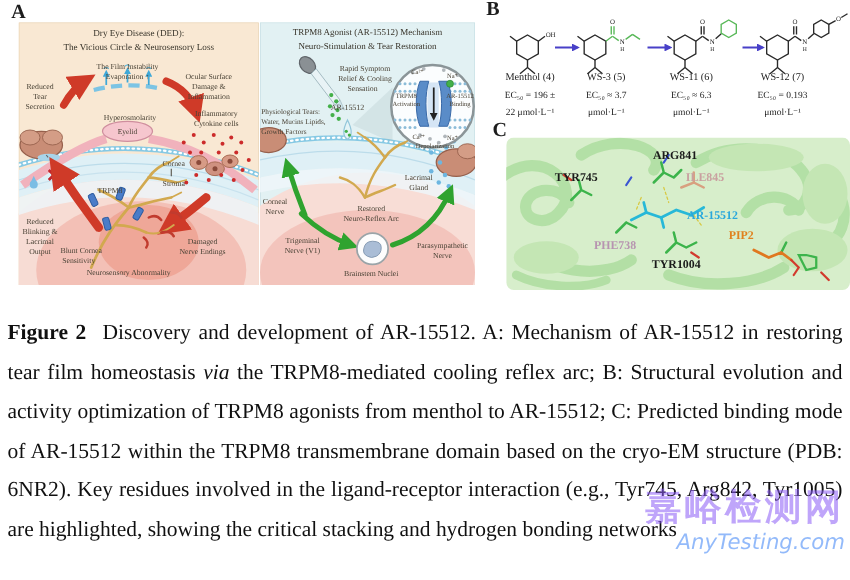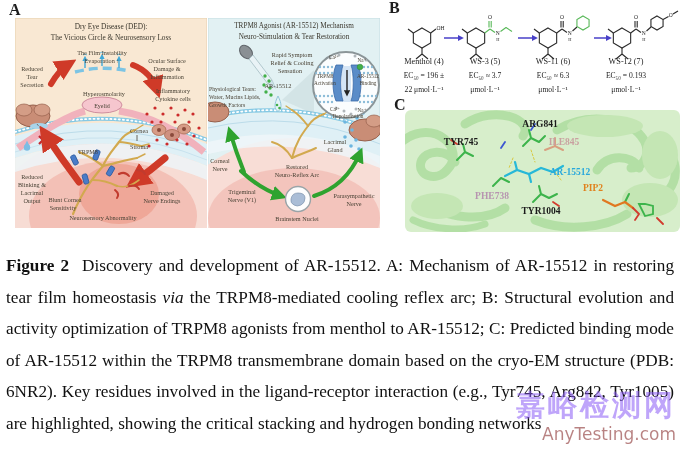--- a/index.html
+++ b/index.html
@@ -22,21 +22,21 @@
   .caption{
     position:absolute;left:6px;top:250px;width:668px;margin:0;
     font-size:17.2px;line-height:31.6px;color:#101010;text-align:justify;
     font-family:"Liberation Serif","DejaVu Serif",serif;
   }
   .caption strong{font-weight:bold;}
   .caption em{font-style:italic;}
   .cap-gap{display:inline-block;width:13px;}
   .watermark{position:absolute;right:4px;top:393px;text-align:right;opacity:.55;pointer-events:none;}
   .wm-cjk{font-family:Liberation Mono, monospace;font-size:29px;font-weight:bold;color:#8b5cf6;letter-spacing:3px;line-height:30px;text-align:center;}
-  .wm-latin{font-family:"DejaVu Sans","Liberation Sans",sans-serif;font-size:17px;color:#7f1d1d;line-height:22px;}
+  .wm-latin{font-family:"DejaVu Sans","Liberation Sans",sans-serif;font-style:italic;font-size:17px;color:#3b82f6;line-height:22px;}
   .chem-text{font-family:"Liberation Serif","DejaVu Serif","DejaVu Sans",serif;fill:#1c1c1c;}
 </style>
 </head>
 <body>
 
 <div class="figure-area">
 
   <div class="panel-label" id="lab-a">A</div>
 
   <svg id="svg-a-left" width="192" height="210" viewBox="0 0 192 210">

